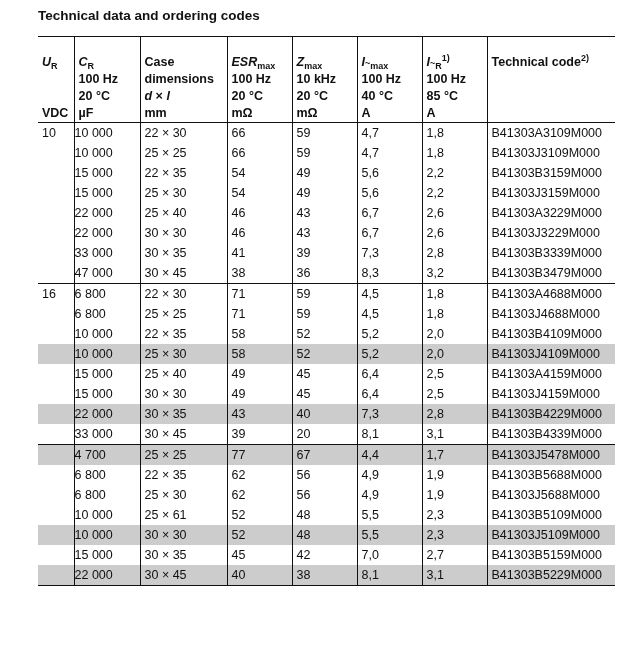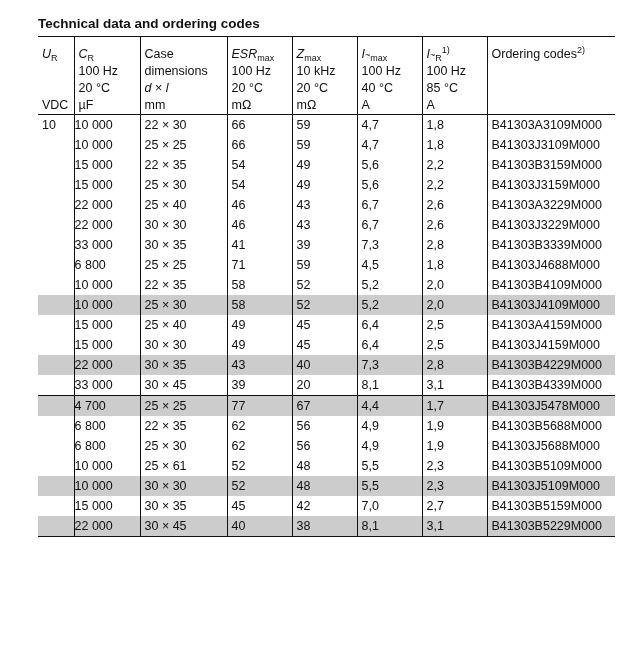--- a/index.html
+++ b/index.html
@@ -1,23 +1,23 @@
 <!DOCTYPE html>
 <html><head>
 <meta charset="utf-8">
 <style>
   html, body { margin: 0; padding: 0; background: #ffffff; }
   body { width: 643px; height: 653px; position: relative; overflow: hidden;
          font-family: "Liberation Sans", sans-serif; color: #111; }
-  .title { position: absolute; left: 38px; top: 16px; font-size: 13.5px; font-weight: bold; }
+  .title { position: absolute; left: 38px; top: 8px; font-size: 13.5px; font-weight: bold; }
   table.spec { position: absolute; left: 38px; top: 36px; width: 577px;
                border-collapse: collapse; font-size: 12.5px; table-layout: fixed; }
   table.spec td, table.spec th { padding: 0 0 0 4px; vertical-align: top; text-align: left;
                font-weight: normal; line-height: 20px; height: 20px; white-space: nowrap; }
-  table.spec th { line-height: 17px; height: auto; padding-top: 9px; padding-bottom: 0; }
+  table.spec th { line-height: 17px; height: auto; padding-top: 17px; padding-bottom: 0; font-weight: bold; }
   thead tr { border-top: 1.5px solid #111; border-bottom: 1.5px solid #111; }
   .vl { border-left: 1px solid #111; }
   .series-row td { font-weight: bold; border-bottom: 1.5px solid #111; }
   tr.sec-end td { border-bottom: 1.5px solid #111; }
   tr.shade td.sh { background: #cccccc; }
   td.cap { text-align: left; padding-right: 18px !important; padding-left: 0 !important; }
   .it { font-style: italic; }
   sub, sup { font-size: 9px; line-height: 0; }
   sub { vertical-align: -3px; }
   sup { vertical-align: 5px; }
@@ -77,21 +77,21 @@
         <span class="hdr-line">40 °C</span>
         <span class="hdr-line">A</span>
       </th>
       <th class="vl">
         <span class="hdr-line"><span class="it">I</span><span style="font-size:9px">~</span><sub>R</sub><sup>1)</sup></span>
         <span class="hdr-line">100 Hz</span>
         <span class="hdr-line">85 °C</span>
         <span class="hdr-line">A</span>
       </th>
       <th class="vl">
-        <span class="hdr-line"><span>Ordering codes</span><sup>2)</sup></span>
+        <span class="hdr-line"><span>Technical code</span><sup>2)</sup></span>
         <span class="hdr-line"></span>
           <span class="hdr-line"></span>
           <span class="hdr-line"></span>
       </th>
     </tr>
   </thead>
   <tbody id="tbody">
   <tr>
         <td>10</td>
         <td class="vl cap">10 000</td>
@@ -155,20 +155,40 @@
       <tr>
         <td></td>
         <td class="vl cap">33 000</td>
         <td class="vl">30 × 35</td>
         <td class="vl">41</td>
         <td class="vl">39</td>
         <td class="vl">7,3</td>
         <td class="vl">2,8</td>
         <td class="vl">B41303B3339M000</td>
       </tr>
+      <tr class="sec-end">
+        <td></td>
+        <td class="vl cap">47 000</td>
+        <td class="vl">30 × 45</td>
+        <td class="vl">38</td>
+        <td class="vl">36</td>
+        <td class="vl">8,3</td>
+        <td class="vl">3,2</td>
+        <td class="vl">B41303B3479M000</td>
+      </tr>
+      <tr>
+        <td>16</td>
+        <td class="vl cap">6 800</td>
+        <td class="vl">22 × 30</td>
+        <td class="vl">71</td>
+        <td class="vl">59</td>
+        <td class="vl">4,5</td>
+        <td class="vl">1,8</td>
+        <td class="vl">B41303A4688M000</td>
+      </tr>
       <tr>
         <td></td>
         <td class="vl cap">6 800</td>
         <td class="vl">25 × 25</td>
         <td class="vl">71</td>
         <td class="vl">59</td>
         <td class="vl">4,5</td>
         <td class="vl">1,8</td>
         <td class="vl">B41303J4688M000</td>
       </tr>

